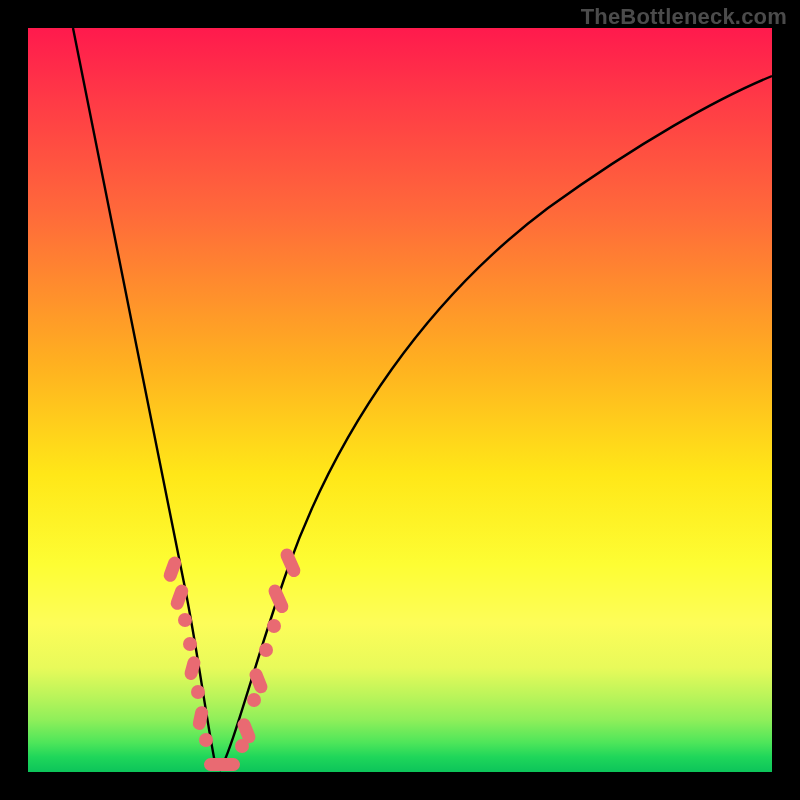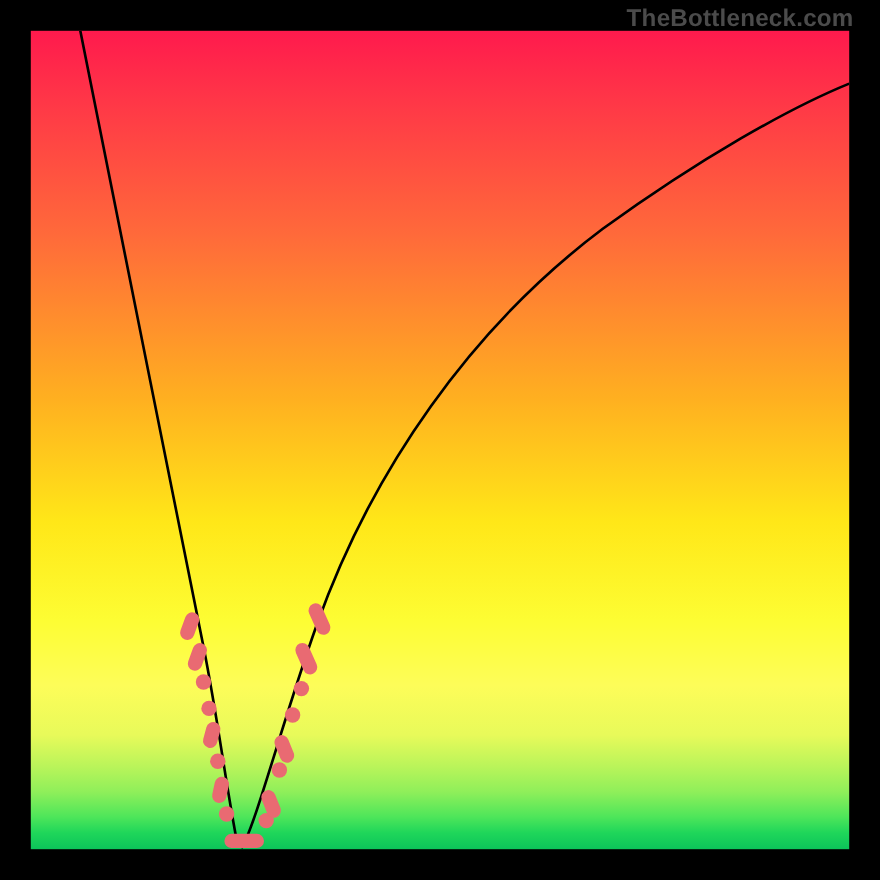--- a/index.html
+++ b/index.html
@@ -28,21 +28,21 @@
       #b8f45a 90%,
       #8fef5a 93%,
       #4fe65a 96%,
       #1fd65a 98%,
       #0cc45a 100%
     );
   }
   .watermark {
     position: absolute;
     top: 4px;
-    right: 24px;
+    right: 13px;
     font-family: Arial, Helvetica, sans-serif;
     font-size: 22px;
     font-weight: 600;
     color: #4b4b4b;
     letter-spacing: 0.2px;
     user-select: none;
   }
   svg.curve {
     position: absolute;
     left: 0;

